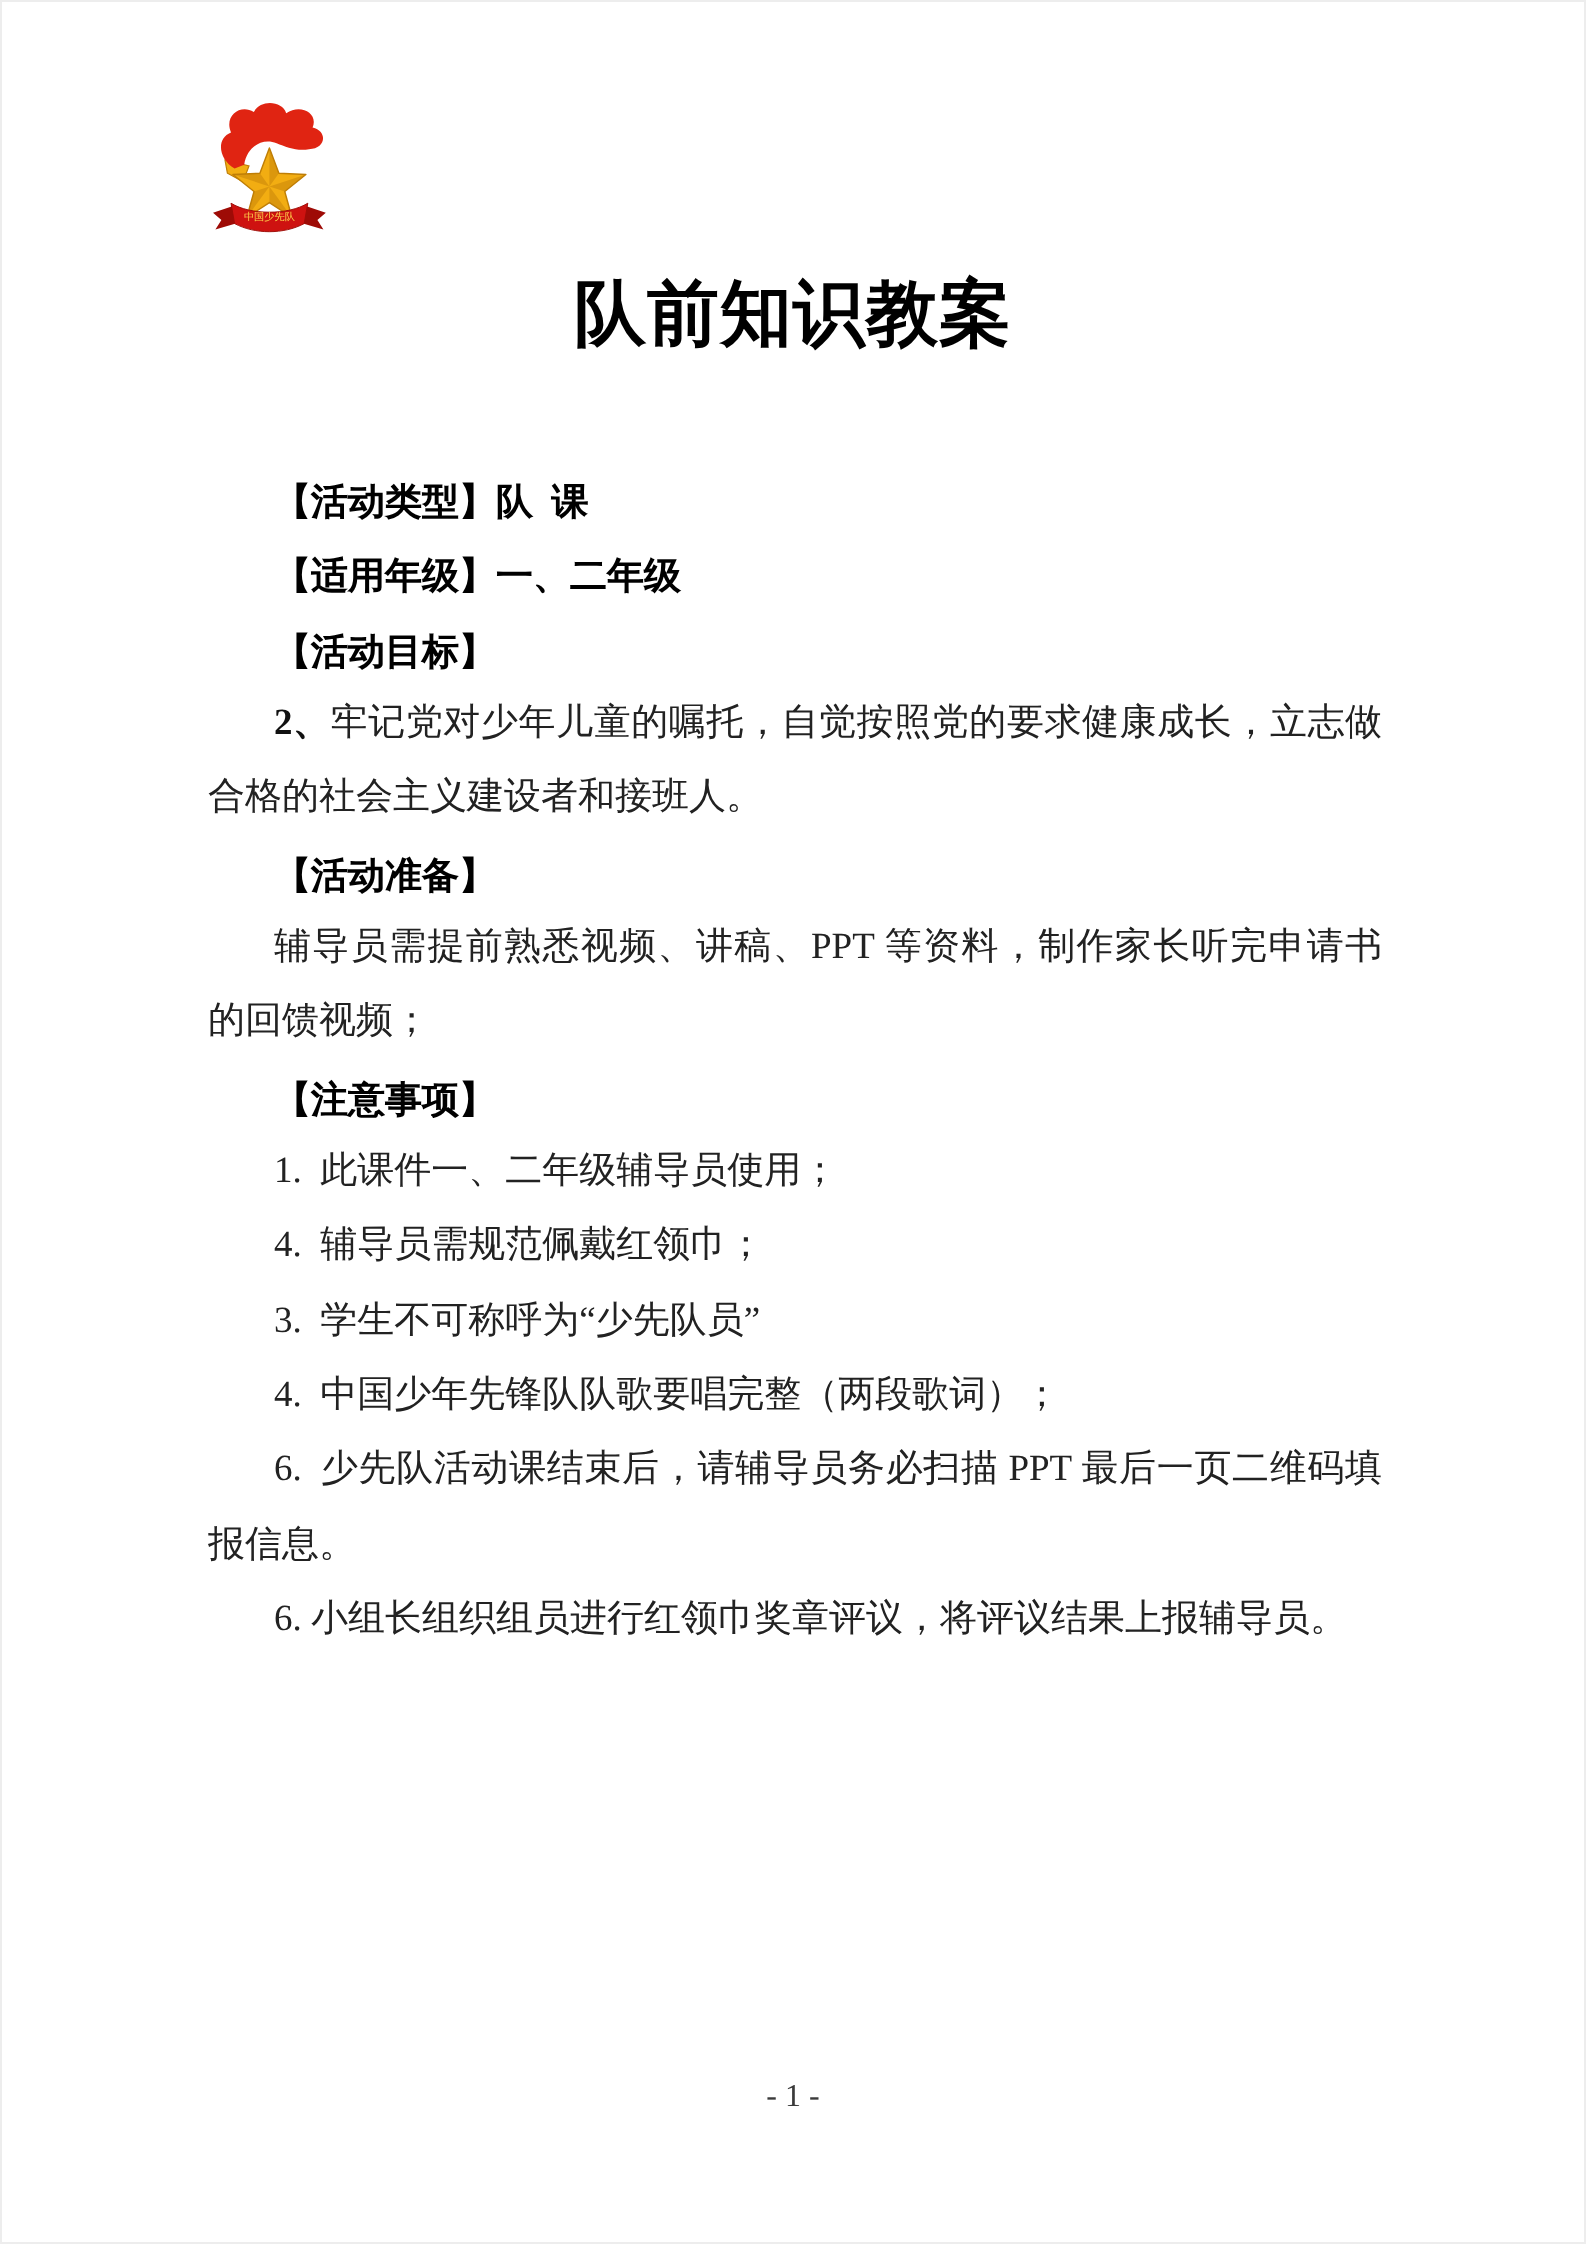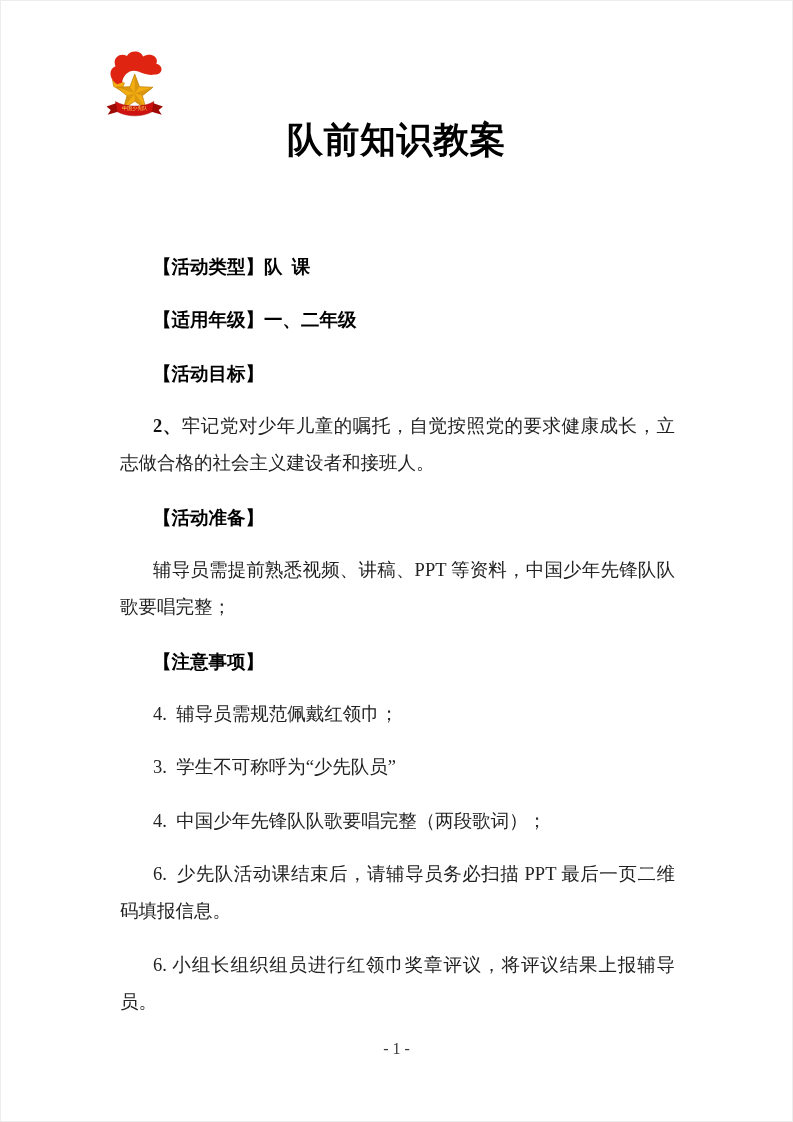--- a/index.html
+++ b/index.html
@@ -17,42 +17,42 @@
   }
   .emblem {
     position: absolute;
     left: 97px;
     top: 50px;
     width: 73px;
     height: 72px;
   }
   .doc-title {
     position: absolute;
-    top: 116px;
+    top: 133px;
     left: 0;
     width: 100%;
     text-align: center;
     font-family: "Liberation Serif", serif;
     font-weight: bold;
     font-size: 36px;
     line-height: 48px;
     color: #000000;
     letter-spacing: 0.5px;
   }
   .content {
     position: absolute;
     left: 104px;
     top: 232px;
     width: 587px;
     font-size: 18.5px;
     line-height: 37.33px;
     text-align: justify;
   }
   .content p {
-    margin: 16px;
+    margin: 0;
     padding: 0;
     text-indent: 33px;
   }
   p.sec-heading {
     font-family: "Liberation Sans", sans-serif;
     font-weight: bold;
     color: #000000;
     text-align: left;
   }
   p.body-para {
@@ -107,22 +107,23 @@
   </div>
 
   <div class="doc-title">队前知识教案</div>
 
   <div class="content">
     <p class="sec-heading">【活动类型】队 课</p>
     <p class="sec-heading">【适用年级】一、二年级</p>
     <p class="sec-heading">【活动目标】</p>
     <p class="body-para"><span class="bold-num">2、</span><span>牢记党对少年儿童的嘱托，自觉按照党的要求健康成长，立志做合格的社会主义建设者和接班人。</span></p>
     <p class="sec-heading">【活动准备】</p>
-    <p class="body-para">辅导员需提前熟悉视频、讲稿、PPT 等资料，中国少年先锋队队歌要唱完整；</p>
+    <p class="body-para">辅导员需提前熟悉视频、讲稿、PPT 等资料，制作家长听完申请书的回馈视频；</p>
     <p class="sec-heading">【注意事项】</p>
+    <p class="body-para">1. 此课件一、二年级辅导员使用；</p>
     <p class="body-para">4. 辅导员需规范佩戴红领巾；</p>
     <p class="body-para">3. 学生不可称呼为“少先队员”</p>
     <p class="body-para">4. 中国少年先锋队队歌要唱完整（两段歌词）；</p>
     <p class="body-para">6. 少先队活动课结束后，请辅导员务必扫描 PPT 最后一页二维码填报信息。</p>
     <p class="body-para">6. 小组长组织组员进行红领巾奖章评议，将评议结果上报辅导员。</p>
   </div>
 
   <div class="page-number">- 1 -</div>
 
 </div>

